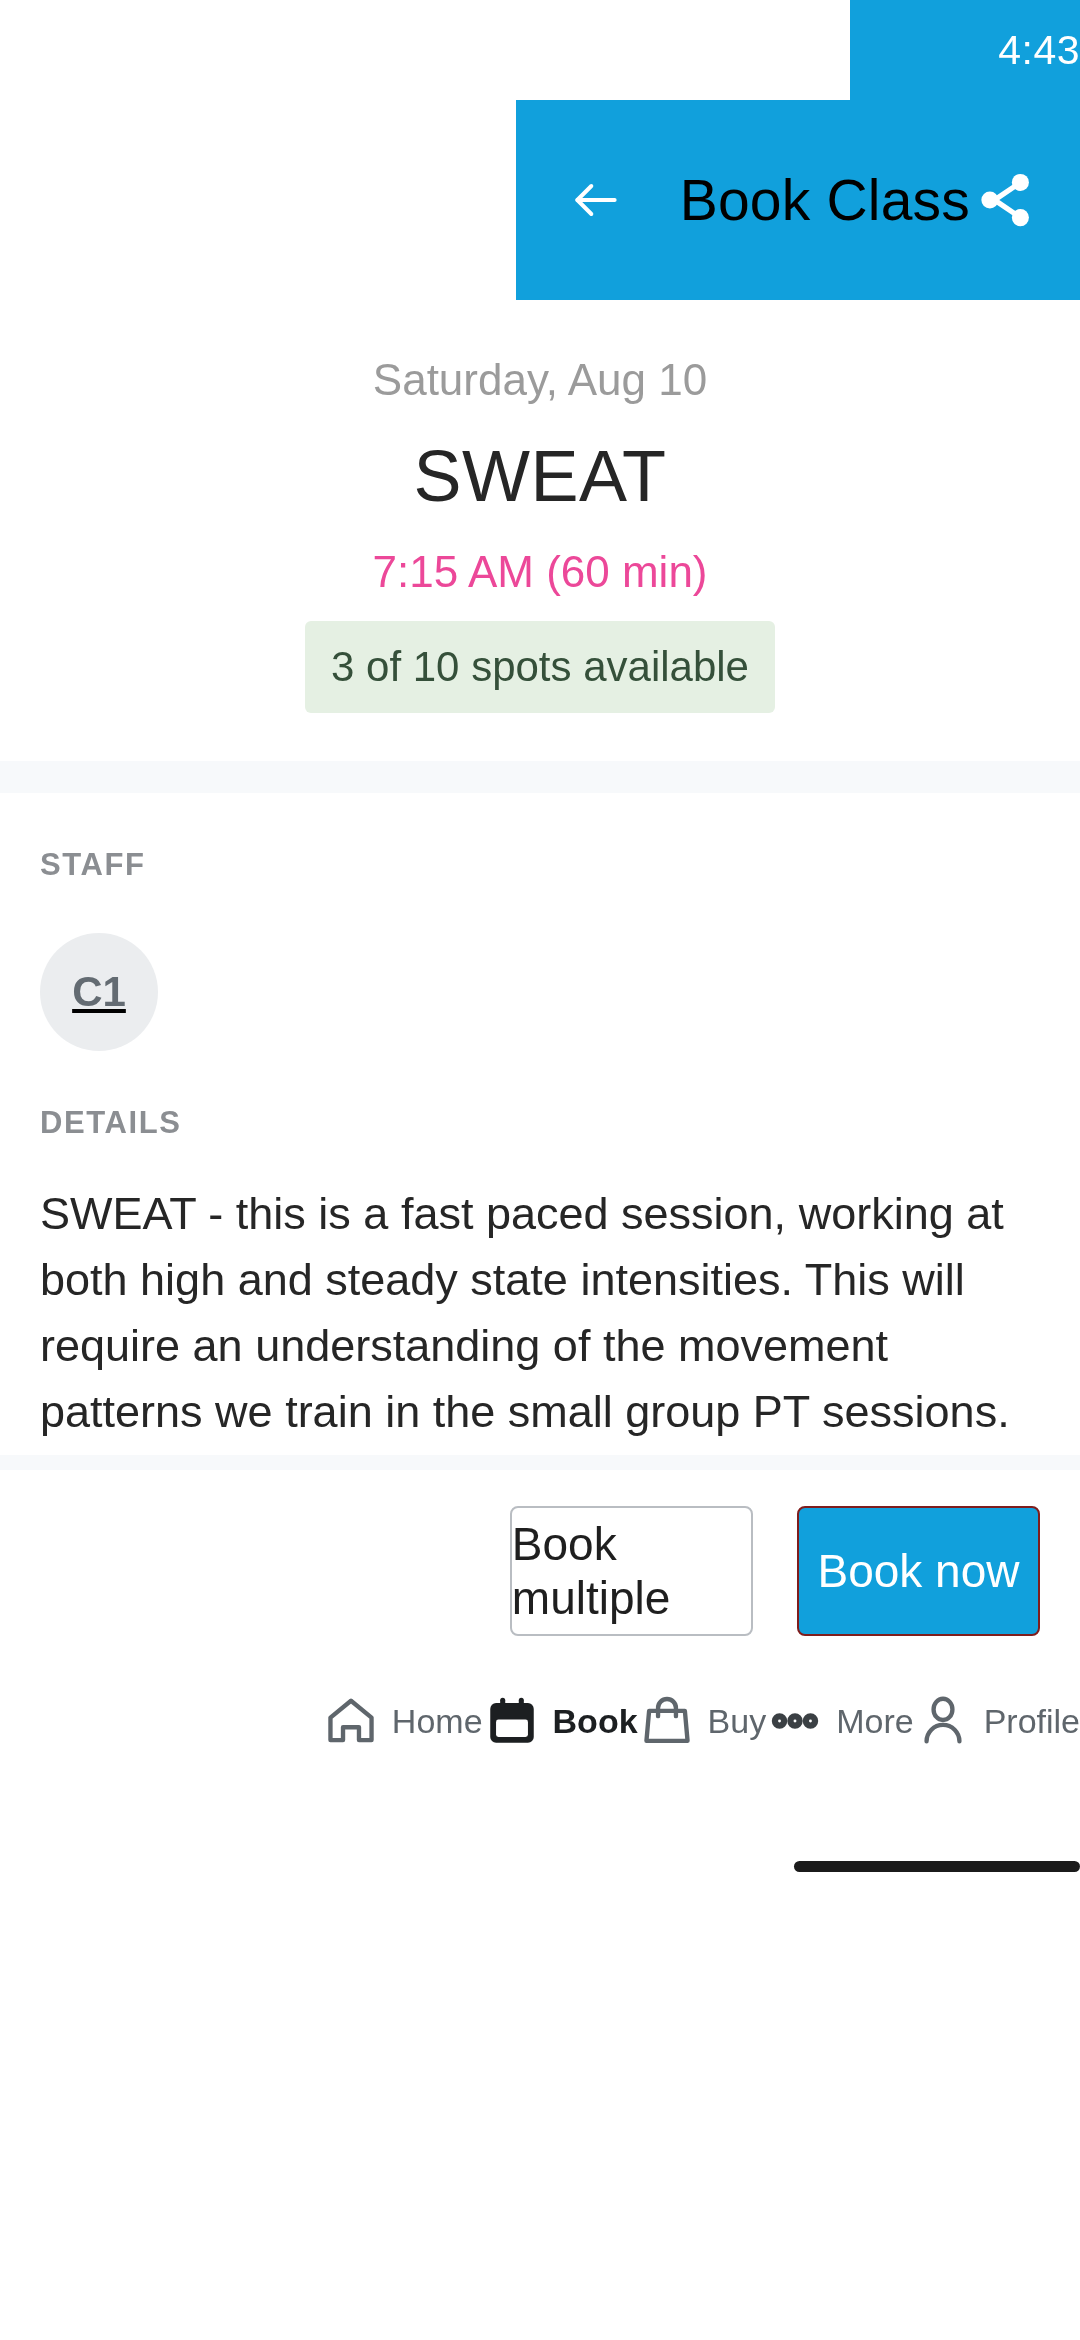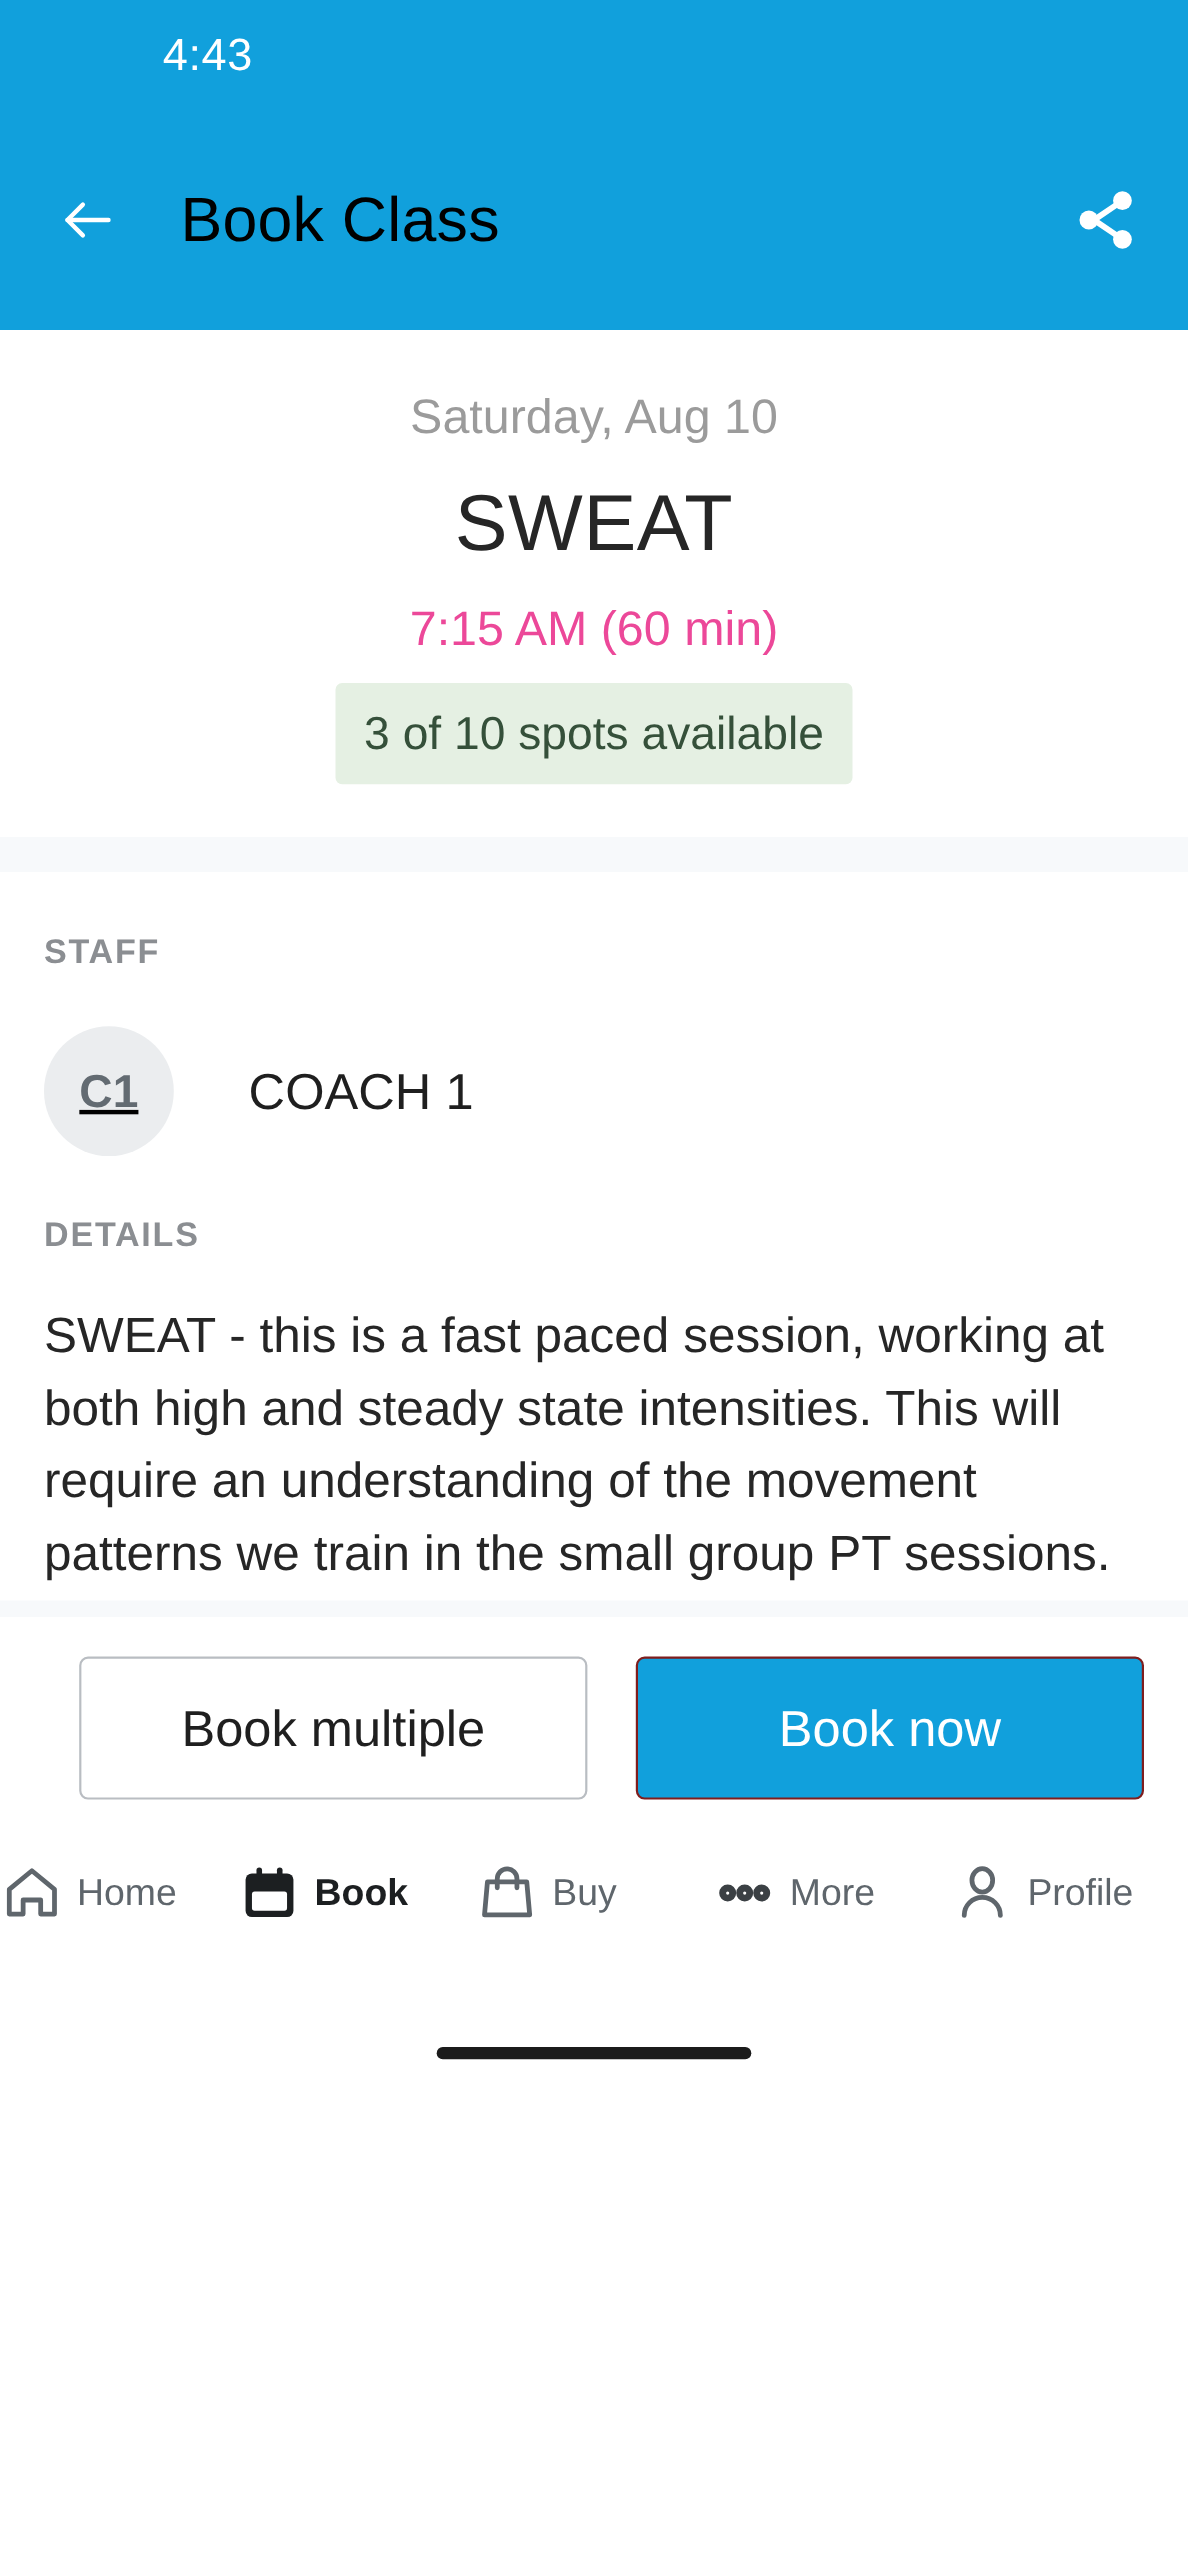--- a/index.html
+++ b/index.html
@@ -6,21 +6,21 @@
   html, body {
     width:1080px; height:2340px;
     background:#ffffff;
     font-family:"Liberation Sans", sans-serif;
     overflow:hidden;
   }
   #screen {
     position:relative;
     width:1080px; height:1896px;
     background:#ffffff;
-    display:flex; flex-direction:column;
+    display:flex; flex-direction:column;align-items:flex-end;
   }
 
   
   .statusbar {
     height:100px;
     background:#11a0dc;
     display:flex; align-items:center;
     padding-left:148px;
     flex:0 0 auto;
   }
@@ -250,21 +250,20 @@
     </div>
 
     <div class="band band-thin"></div>
 
     <div class="section">
       <div class="section-label">STAFF</div>
       <div class="staff-row">
         <span class="avatar">
           <span class="avatar-initials">C1</span>
         </span>
-        <span class="staff-name">COACH 1</span>
       </div>
     </div>
 
     <div class="section">
       <div class="section-label">DETAILS</div>
       <div class="details-text">SWEAT - this is a fast paced session, working at both high and steady state intensities. This will require an understanding of the movement patterns we train in the small group PT sessions.</div>
     </div>
 
     <div class="band band-tall"></div>
     <div class="spacer-flex"></div>

